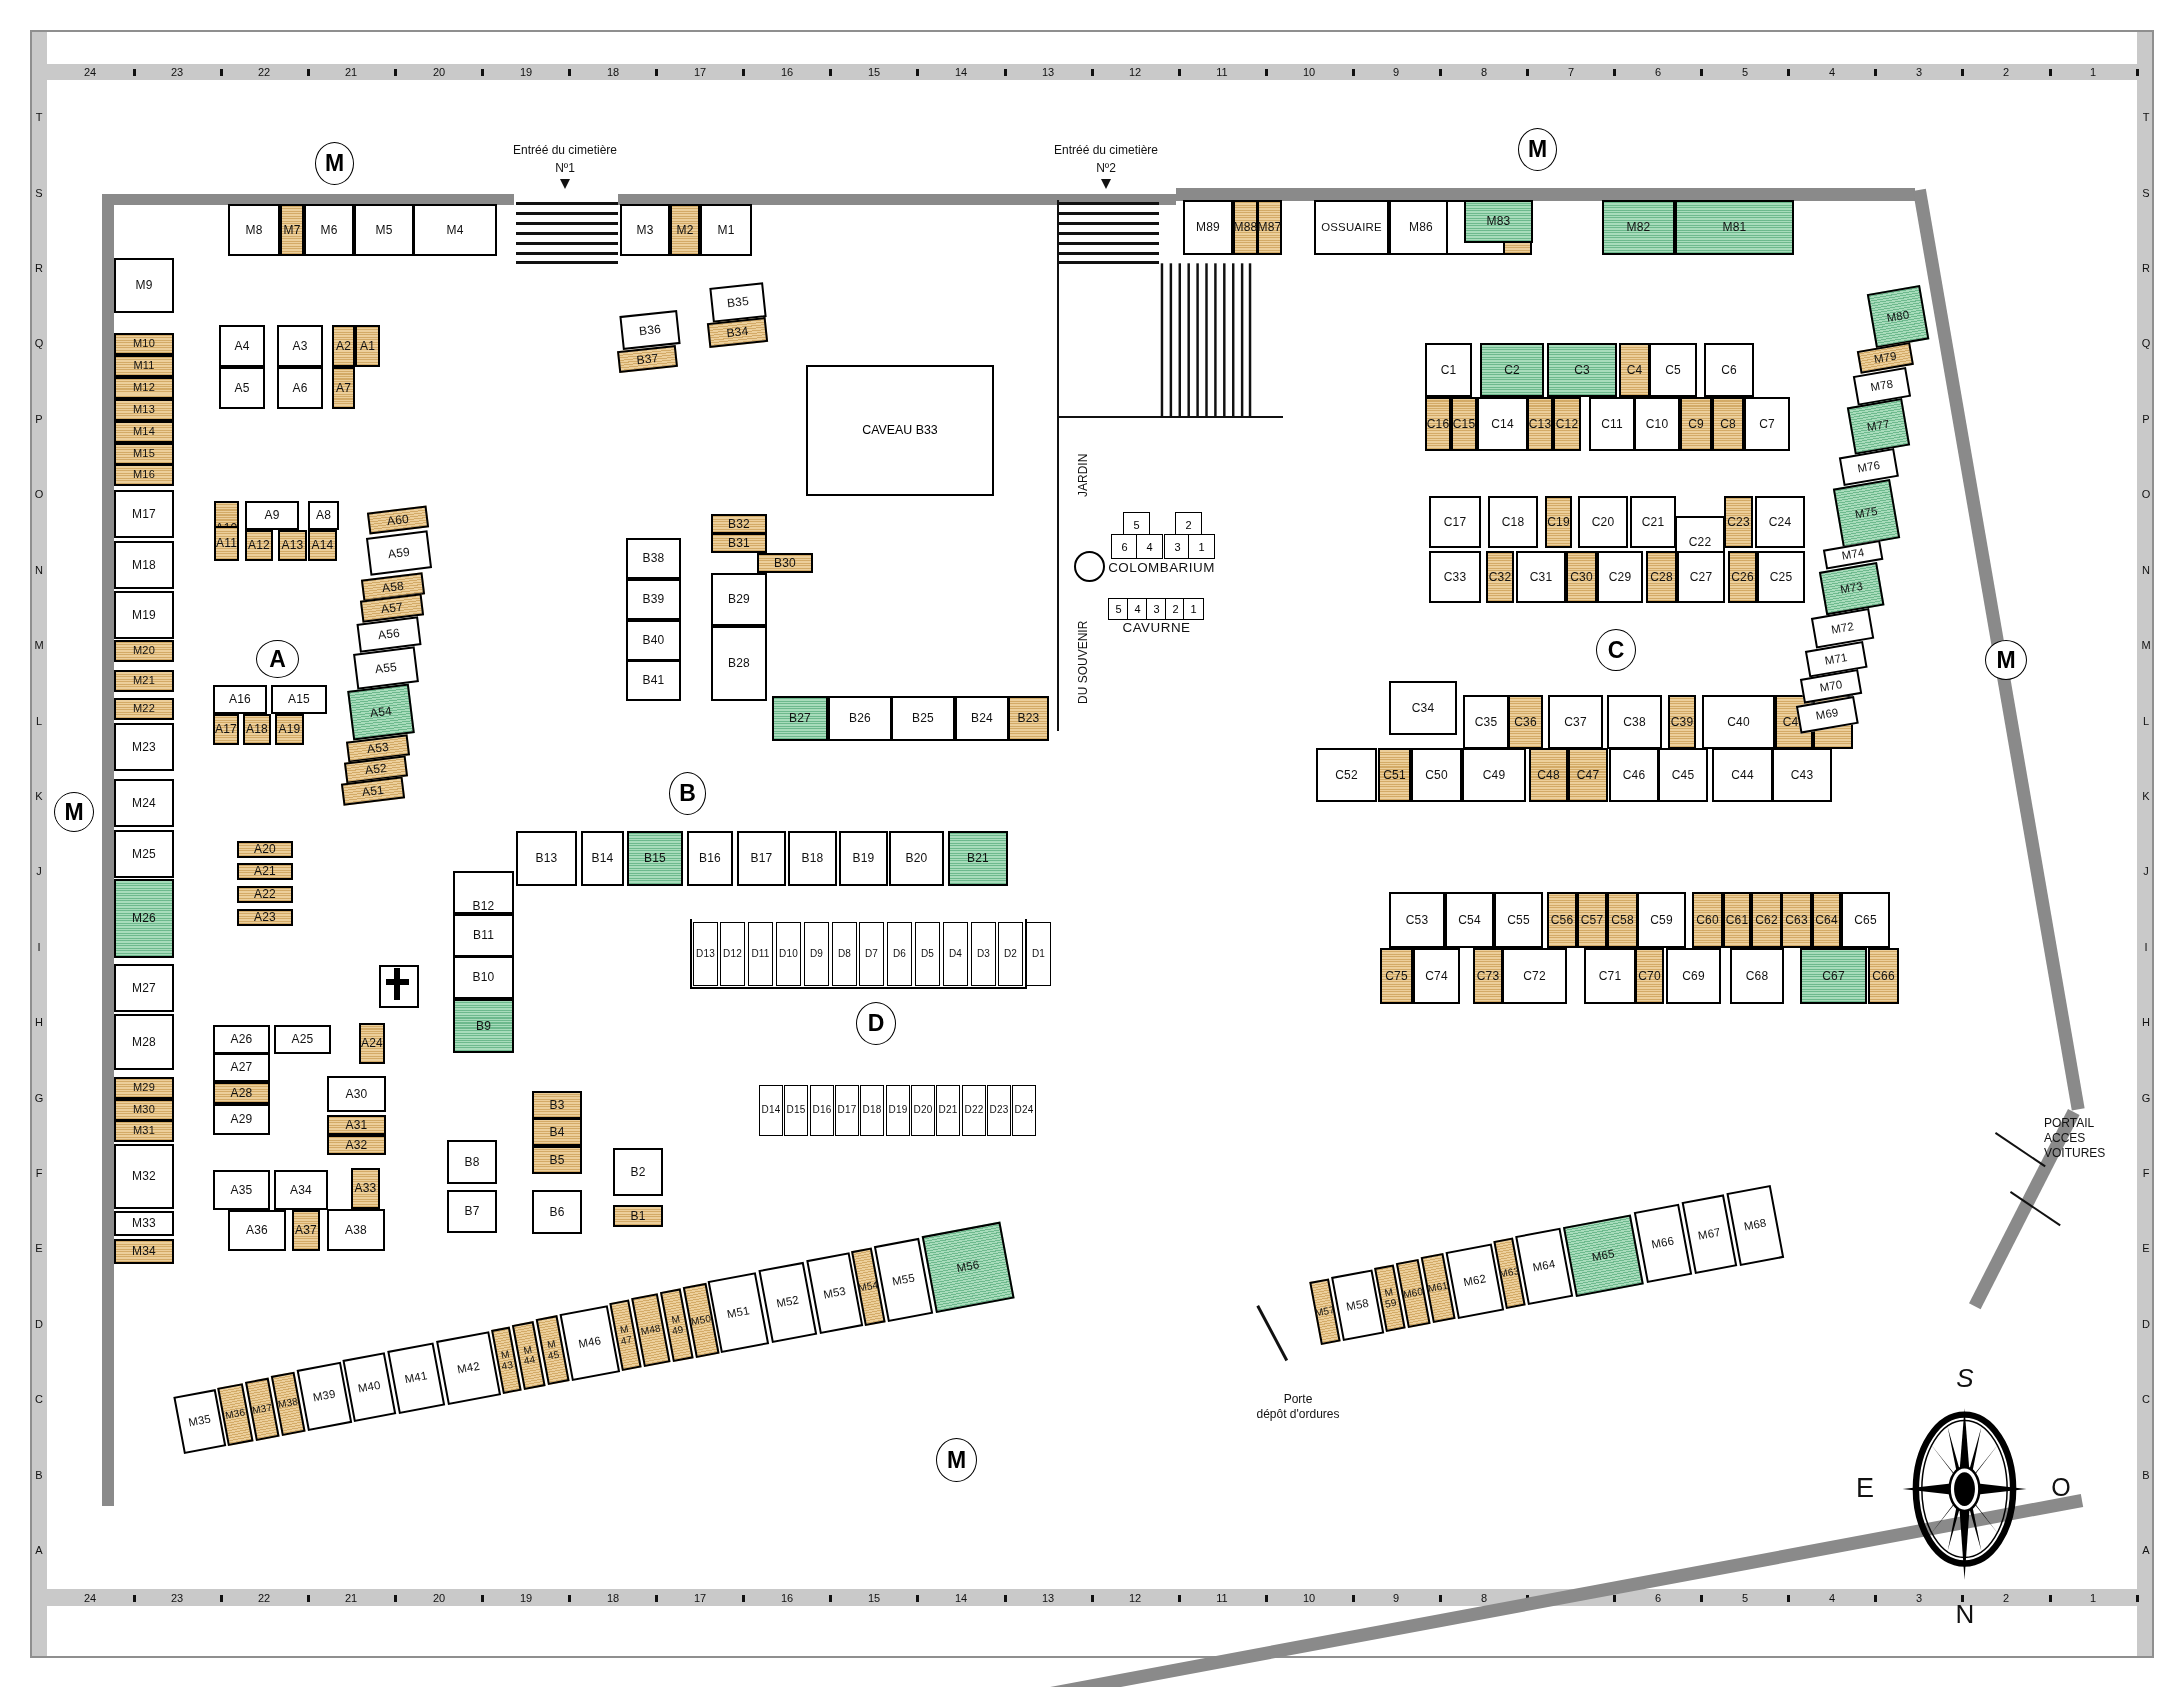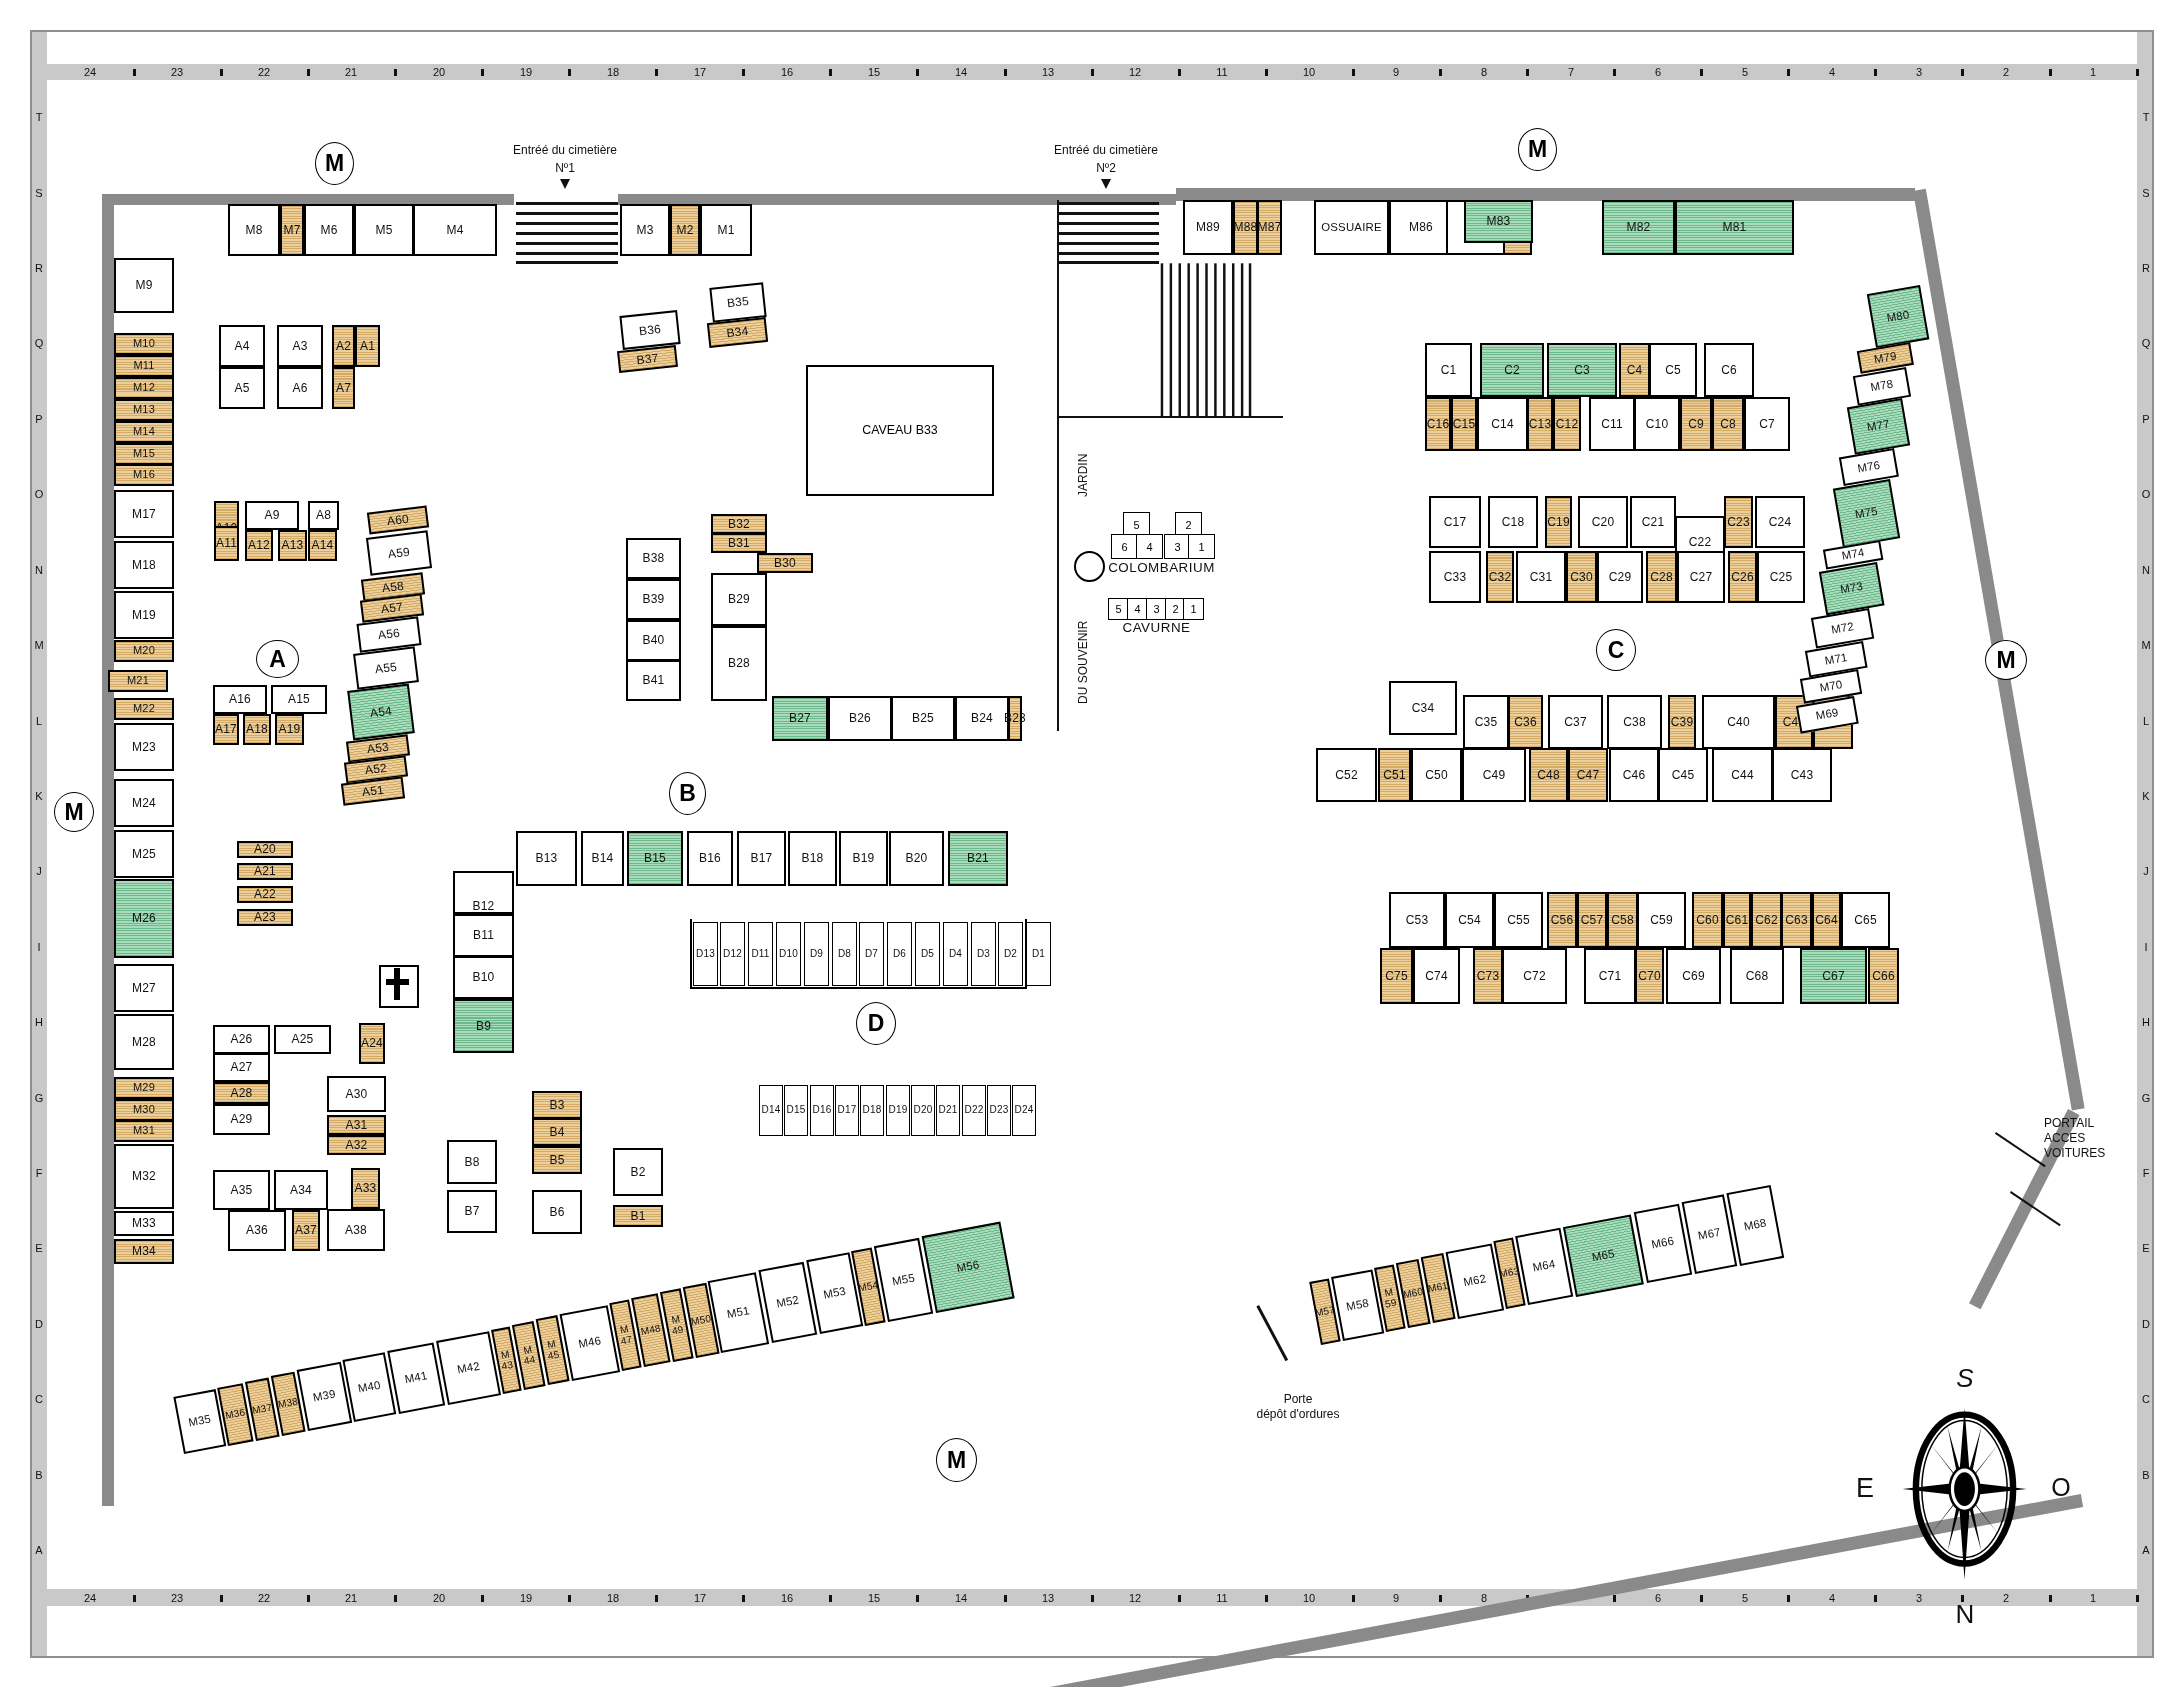--- a/index.html
+++ b/index.html
@@ -407,21 +407,21 @@
       </div>
       <div class="plot double" style="left: 114px; top: 541px; width: 60px; height: 48px; font-size: 12px;">
         <span class="lbl">M18</span>
       </div>
       <div class="plot double" style="left: 114px; top: 591px; width: 60px; height: 48px; font-size: 12px;">
         <span class="lbl">M19</span>
       </div>
       <div class="plot simple" style="left: 114px; top: 640px; width: 60px; height: 22px; font-size: 11px;">
         <span class="lbl">M20</span>
       </div>
-      <div class="plot simple" style="left: 108px; top: 670px; width: 60px; height: 22px; font-size: 11px;">
+      <div class="plot simple" style="left: 114px; top: 670px; width: 60px; height: 22px; font-size: 11px;">
         <span class="lbl">M21</span>
       </div>
       <div class="plot simple" style="left: 114px; top: 698px; width: 60px; height: 22px; font-size: 11px;">
         <span class="lbl">M22</span>
       </div>
       <div class="plot double" style="left: 114px; top: 723px; width: 60px; height: 48px; font-size: 12px;">
         <span class="lbl">M23</span>
       </div>
       <div class="plot double" style="left: 114px; top: 779px; width: 60px; height: 48px; font-size: 12px;">
         <span class="lbl">M24</span>
@@ -632,21 +632,21 @@
       </div>
       <div class="plot double" style="left: 828px; top: 696px; width: 64px; height: 45px;">
         <span class="lbl">B26</span>
       </div>
       <div class="plot double" style="left: 891px; top: 696px; width: 64px; height: 45px;">
         <span class="lbl">B25</span>
       </div>
       <div class="plot double" style="left: 955px; top: 696px; width: 54px; height: 45px;">
         <span class="lbl">B24</span>
       </div>
-      <div class="plot simple" style="left: 1008px; top: 696px; width: 14px; height: 45px;">
+      <div class="plot simple" style="left: 1008px; top: 696px; width: 41px; height: 45px;">
         <span class="lbl">B23</span>
       </div>
       <div class="plot double" style="left: 516px; top: 831px; width: 61px; height: 55px;">
         <span class="lbl">B13</span>
       </div>
       <div class="plot double" style="left: 581px; top: 831px; width: 43px; height: 55px;">
         <span class="lbl">B14</span>
       </div>
       <div class="plot triple" style="left: 627px; top: 831px; width: 56px; height: 55px;">
         <span class="lbl">B15</span>

